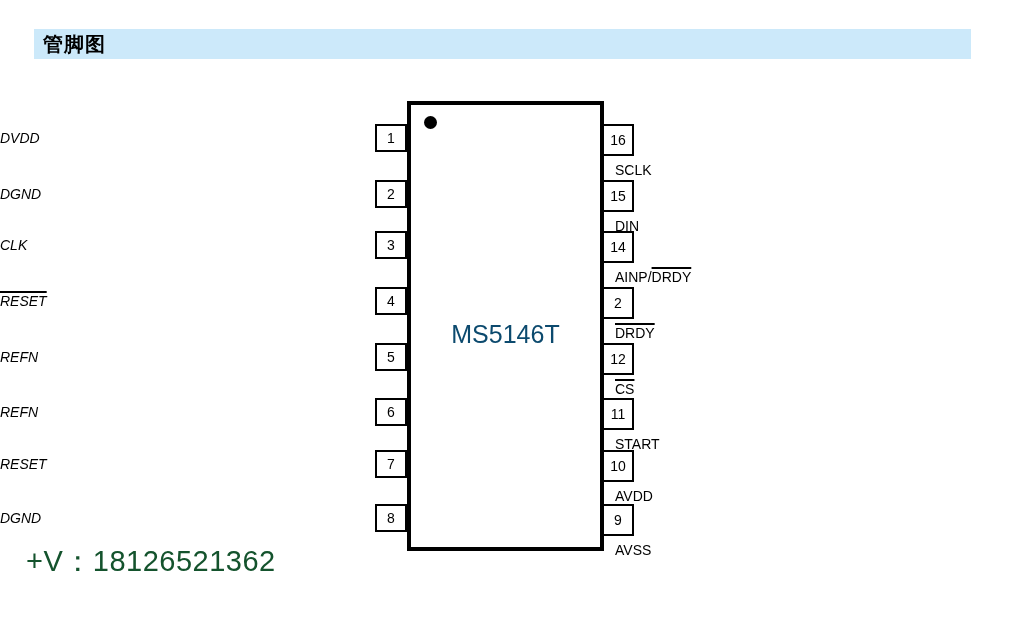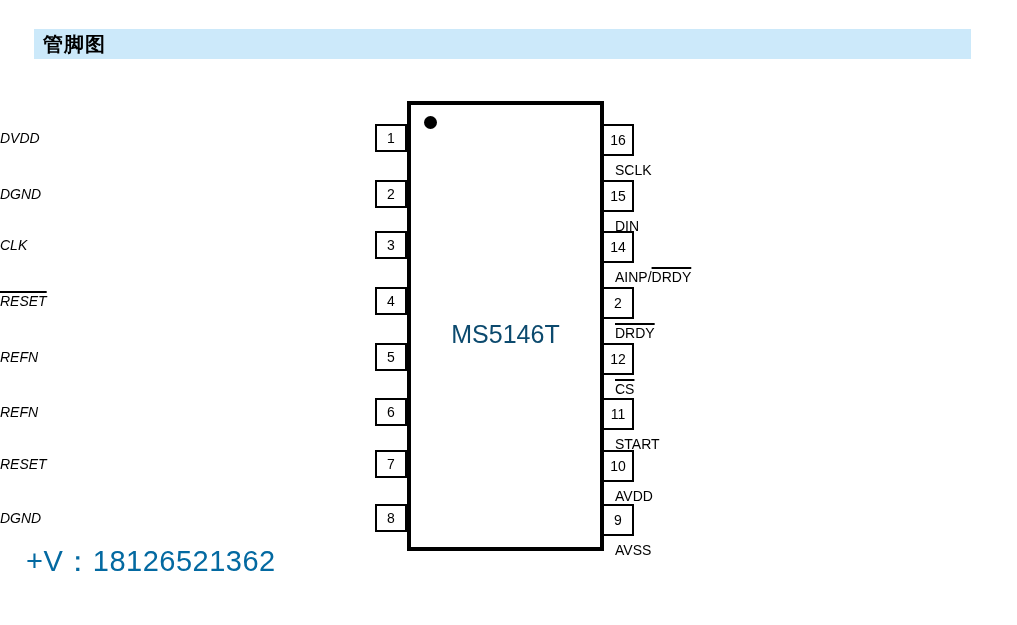--- a/index.html
+++ b/index.html
@@ -40,21 +40,21 @@
   .pin-row.right .pin-label{margin-left:13px;}
   .pin-box{
     width:32px;height:28px;border:2px solid #000;box-sizing:border-box;
     display:flex;align-items:center;justify-content:center;
     font-size:14px;background:#fff;flex:0 0 32px;
   }
   .ovl{text-decoration:overline;text-decoration-thickness:1.5px;}
   
   .footer-contact{
     position:absolute;left:26px;top:545px;
-    font-size:29px;line-height:33px;color:#0369a1;letter-spacing:0.5px;
+    font-size:29px;line-height:33px;color:#14532d;letter-spacing:0.5px;
   }
 </style>
 </head>
 <body>
 
 <div id="canvas">
 
   <div class="section-bar" style="background:#cce9fa">
     <span class="section-title">管脚图</span>
   </div>

